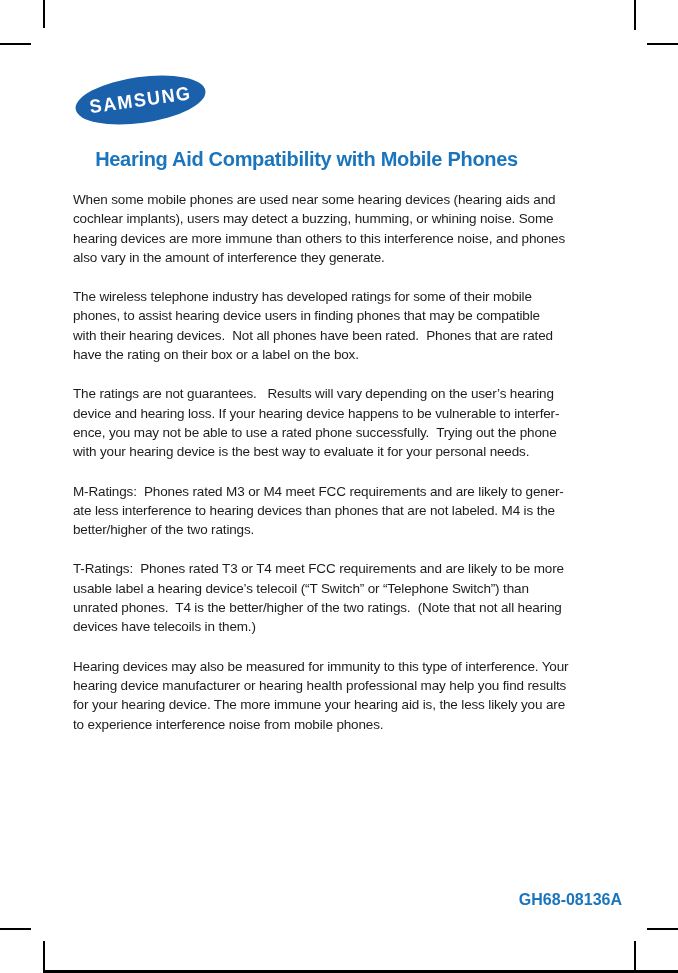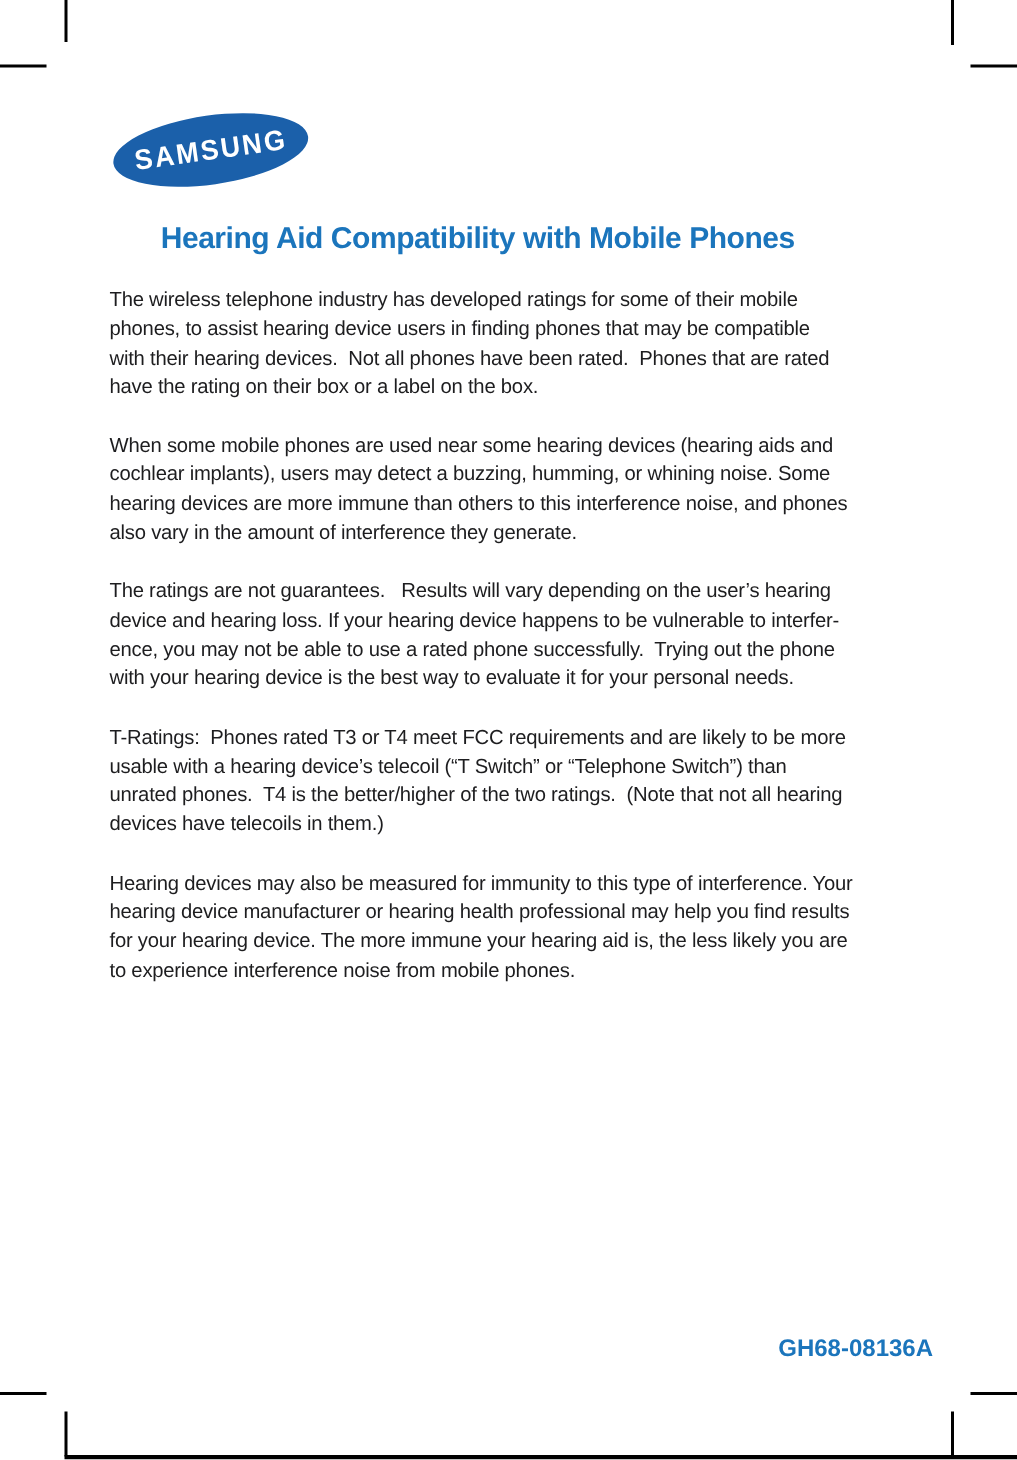--- a/index.html
+++ b/index.html
@@ -35,21 +35,21 @@
     display:flex;align-items:center;justify-content:center;
   }
   .logo span{
     color:#ffffff;font-weight:bold;font-size:18px;letter-spacing:1.5px;
     font-family:"Liberation Sans",sans-serif;
     transform:scaleY(1.05);
   }
 
   
   .title{
-    position:absolute;left:16px;top:148px;width:605px;text-align:center;
+    position:absolute;left:4px;top:148px;width:605px;text-align:center;
     color:var(--title-blue);
     font-size:20px;font-weight:bold;letter-spacing:-0.3px;
   }
 
   
   .body-text{
     position:absolute;left:73px;top:190px;width:548px;
     color:var(--text-black);
     font-size:13.5px;line-height:19.3px;letter-spacing:-0.15px;
   }
@@ -79,34 +79,37 @@
 <div class="mark m-br-v"></div>
 <div class="mark page-edge"></div>
 
 <div class="logo">
   <span>SAMSUNG</span>
 </div>
 
 <h1 class="title">Hearing Aid Compatibility with Mobile Phones</h1>
 
 <div class="body-text">
+    <p class="para">When some mobile phones are used near some hearing devices (hearing aids and
+cochlear implants), users may detect a buzzing, humming, or whining noise. Some
+hearing devices are more immune than others to this interference noise, and phones
+also vary in the amount of interference they generate.</p>
     <p class="para">The wireless telephone industry has developed ratings for some of their mobile
 phones, to assist hearing device users in finding phones that may be compatible
 with their hearing devices.  Not all phones have been rated.  Phones that are rated
 have the rating on their box or a label on the box.</p>
-    <p class="para">When some mobile phones are used near some hearing devices (hearing aids and
-cochlear implants), users may detect a buzzing, humming, or whining noise. Some
-hearing devices are more immune than others to this interference noise, and phones
-also vary in the amount of interference they generate.</p>
     <p class="para">The ratings are not guarantees.   Results will vary depending on the user’s hearing
 device and hearing loss. If your hearing device happens to be vulnerable to interfer-
 ence, you may not be able to use a rated phone successfully.  Trying out the phone
 with your hearing device is the best way to evaluate it for your personal needs.</p>
+    <p class="para">M-Ratings:  Phones rated M3 or M4 meet FCC requirements and are likely to gener-
+ate less interference to hearing devices than phones that are not labeled. M4 is the
+better/higher of the two ratings.</p>
     <p class="para">T-Ratings:  Phones rated T3 or T4 meet FCC requirements and are likely to be more
-usable with a hearing device’s telecoil (“T Switch” or “Telephone Switch”) than
+usable label a hearing device’s telecoil (“T Switch” or “Telephone Switch”) than
 unrated phones.  T4 is the better/higher of the two ratings.  (Note that not all hearing
 devices have telecoils in them.)</p>
     <p class="para">Hearing devices may also be measured for immunity to this type of interference. Your
 hearing device manufacturer or hearing health professional may help you find results
 for your hearing device. The more immune your hearing aid is, the less likely you are
 to experience interference noise from mobile phones.</p>
   </div>
 
 <div class="doc-number">GH68-08136A</div>
 

